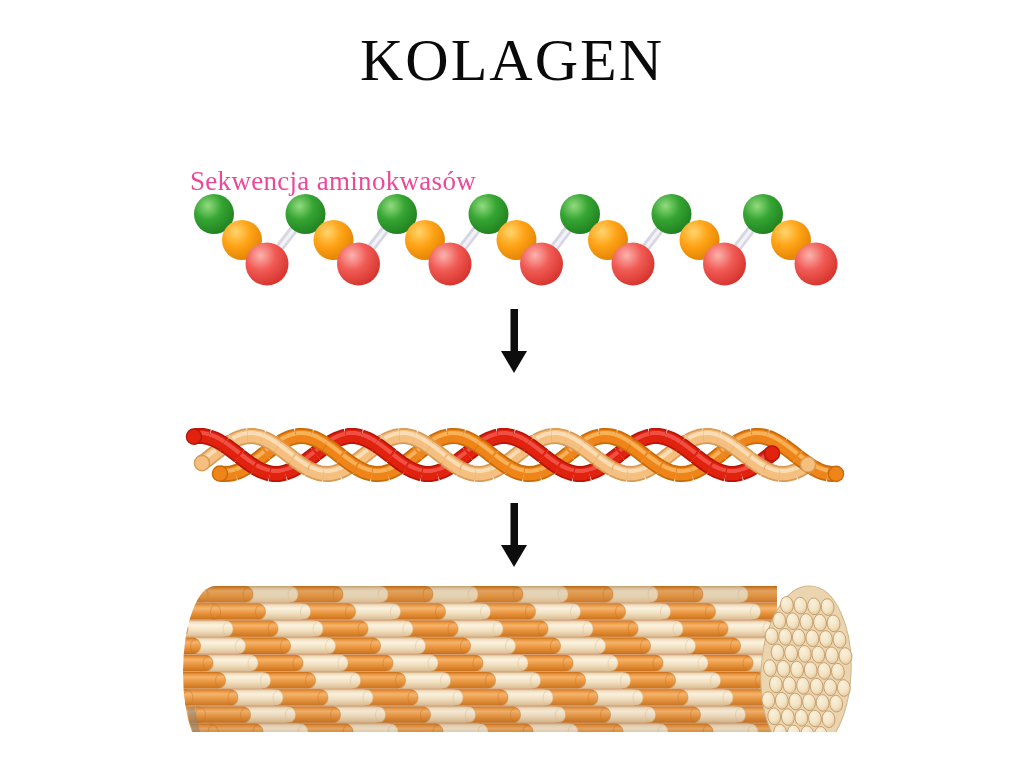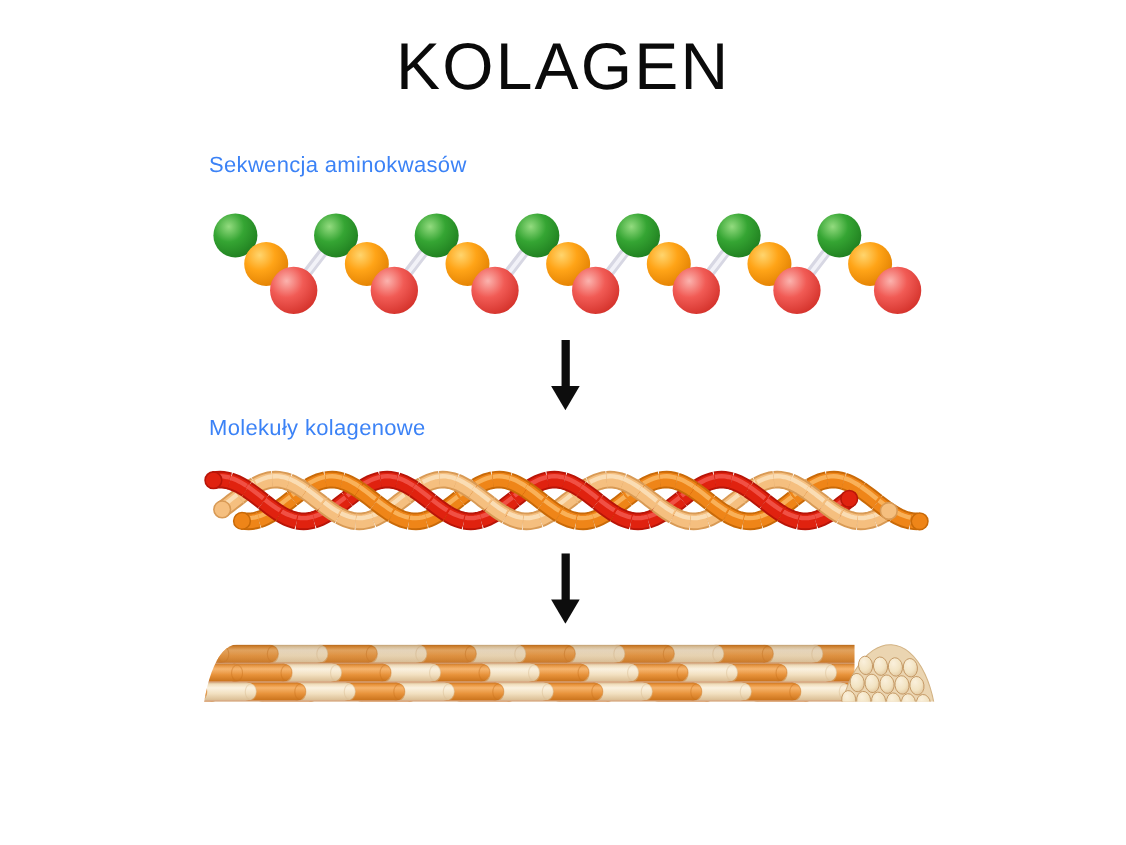--- a/index.html
+++ b/index.html
@@ -1,20 +1,20 @@
 <!DOCTYPE html>
 <html><head>
 <meta charset="utf-8">
 <style>
   html,body{margin:0;padding:0;background:#fff;}
-  .stage{position:relative;width:1024px;height:638px;background:#fff;overflow:hidden;
-         font-family:Liberation Sans, sans-serif;}
+  .stage{position:relative;width:1024px;height:732px;background:#fff;overflow:hidden;
+         font-family:Liberation Serif, serif;}
   .title{position:absolute;top:26px;left:0;width:100%;margin:0;text-align:center;
          font-size:60px;font-weight:500;letter-spacing:2px;color:#0a0a0a;}
-  .label{position:absolute;font-size:20px;font-weight:400;letter-spacing:.3px;color:#3b82f6;}
+  .label{position:absolute;font-size:27px;font-weight:400;letter-spacing:.3px;color:#ec4899;margin-top:27px;}
   #lab-amino{left:190px;top:139px;}
   #lab-molecule{left:190px;top:378px;}
   #lab-fiber{left:190px;top:538px;}
   svg{position:absolute;display:block;}
   #chain{left:180px;top:183px;width:670px;height:112px;}
   #arrow1{left:498px;top:309px;width:32px;height:64px;}
   #braid{left:180px;top:416px;width:670px;height:80px;}
   #arrow2{left:498px;top:503px;width:32px;height:64px;}
   #fiber{left:165px;top:576px;width:705px;height:192px;}
 </style>
@@ -76,21 +76,20 @@
       <circle cx="583" cy="31" r="20" fill="url(#gBallG)"></circle>
       <circle cx="611" cy="57" r="20" fill="url(#gBallO)"></circle>
       <circle cx="636" cy="81" r="21.5" fill="url(#gBallR)"></circle>
     </svg>
 
   <svg id="arrow1" viewBox="0 0 32 64">
       <rect x="12.5" y="0" width="7.5" height="43" fill="#0d0d0d"></rect>
       <polygon points="3,42 29,42 16,64" fill="#0d0d0d"></polygon>
     </svg>
 
-  <div class="label" id="lab-molecule">Molekuły kolagenowe</div>
   <svg id="braid" viewBox="0 0 670 80">
       <path d="M591.6 37.8" fill="none" stroke="#B81508" stroke-width="16"></path>
       <path d="M591.6 37.8" fill="none" stroke="#E0220F" stroke-width="12.5"></path>
       <path d="M591.6 34.8" fill="none" stroke="#F2554A" stroke-width="4" stroke-opacity="0.9"></path>
       <path d="M22.0 47.1 L25.0 44.9 L28.0 42.7 L31.0 40.3 L34.0 38.0 L37.0 35.6" fill="none" stroke="#D89A55" stroke-width="16"></path>
       <path d="M22.0 47.1 L25.0 44.9 L28.0 42.7 L31.0 40.3 L34.0 38.0 L37.0 35.6" fill="none" stroke="#F5BF7F" stroke-width="12.5"></path>
       <path d="M22.0 44.1 L25.0 41.9 L28.0 39.7 L31.0 37.3 L34.0 35.0 L37.0 32.6" fill="none" stroke="#FBE0BA" stroke-width="4" stroke-opacity="0.9"></path>
       <path d="M174.0 47.1 L177.0 44.9 L180.0 42.7 L183.0 40.3 L186.0 38.0 L189.0 35.6" fill="none" stroke="#D89A55" stroke-width="16"></path>
       <path d="M174.0 47.1 L177.0 44.9 L180.0 42.7 L183.0 40.3 L186.0 38.0 L189.0 35.6" fill="none" stroke="#F5BF7F" stroke-width="12.5"></path>
       <path d="M174.0 44.1 L177.0 41.9 L180.0 39.7 L183.0 37.3 L186.0 35.0 L189.0 32.6" fill="none" stroke="#FBE0BA" stroke-width="4" stroke-opacity="0.9"></path>

